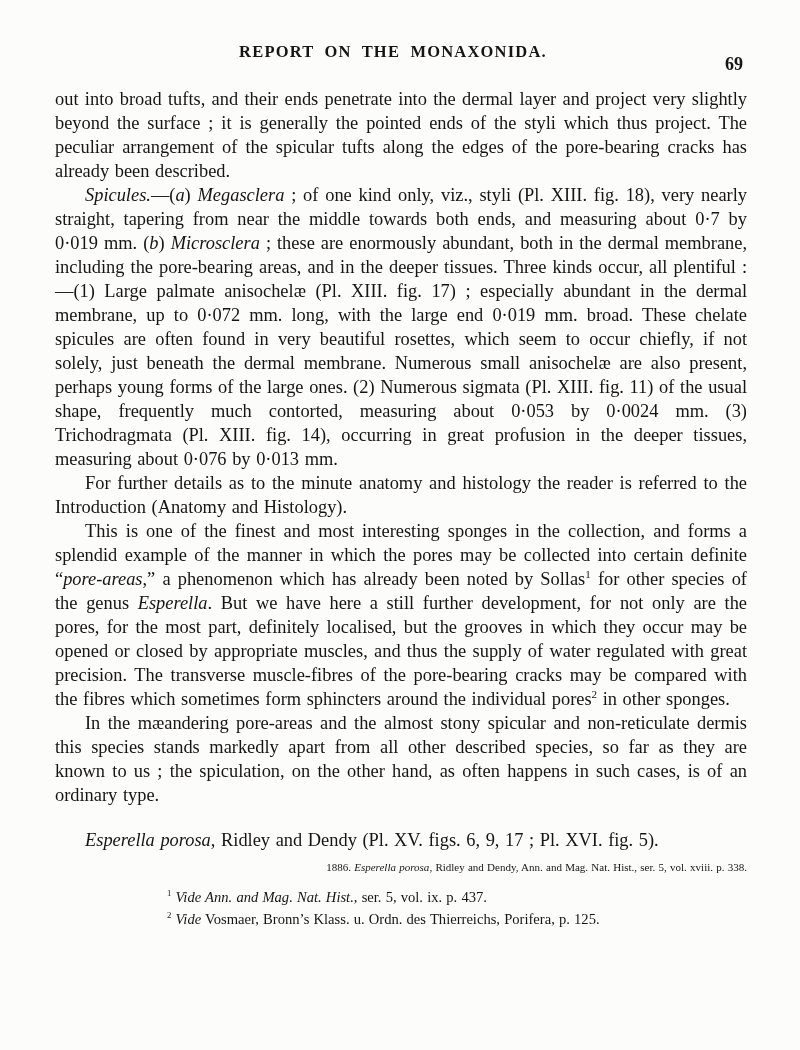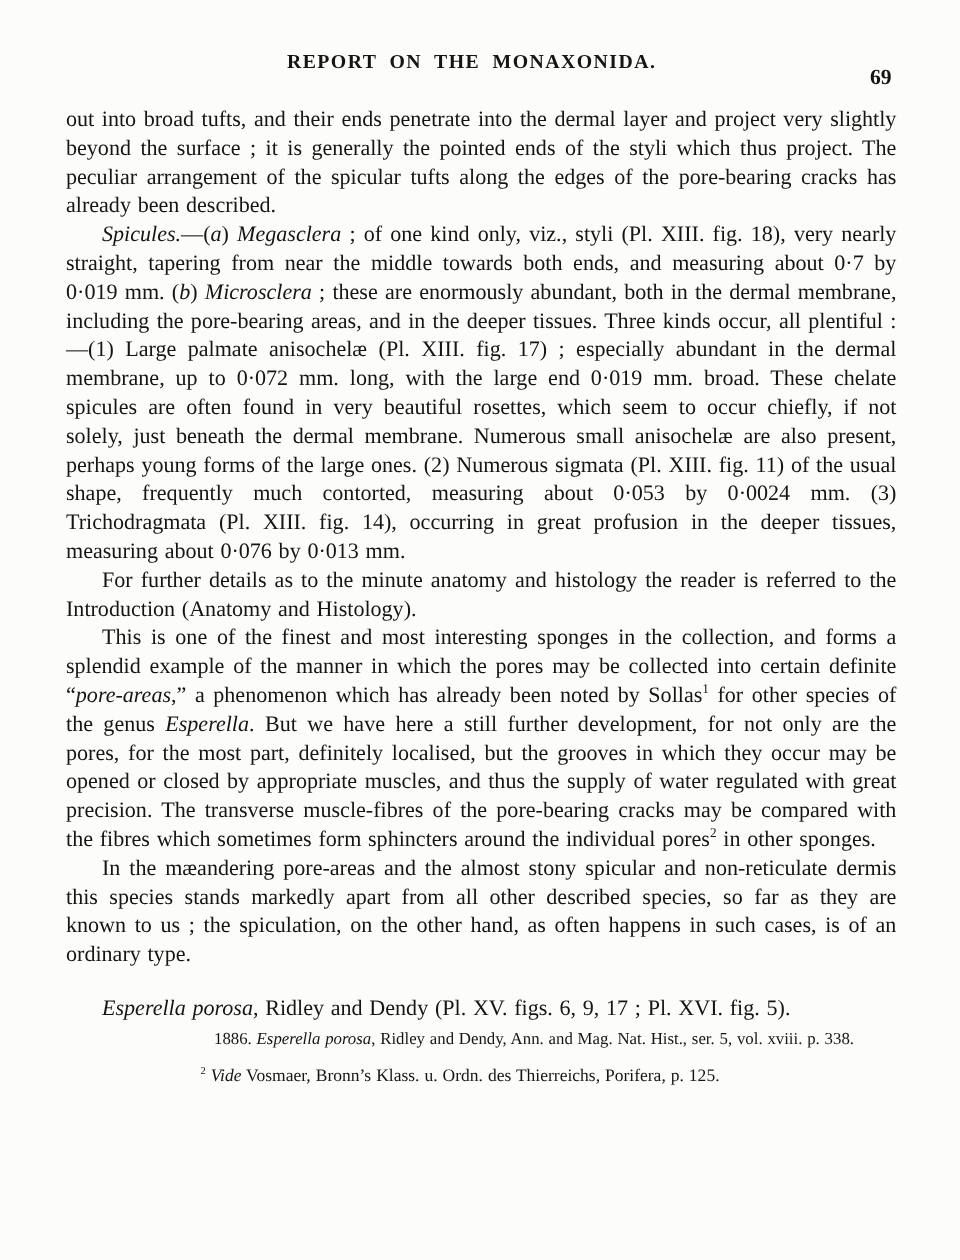--- a/index.html
+++ b/index.html
@@ -61,23 +61,23 @@
     line-height: 0;
     vertical-align: super;
   }
   .species-heading {
     margin-top: 21px !important;
     text-indent: 30px;
   }
   .synonymy {
     margin-top: 5px !important;
     padding-left: 88px;
-    font-size: 14px;
+    font-size: 11px;
     line-height: 20px;
-    text-align: center;
+    text-align: right;
     word-spacing: 0.5px;
   }
   .description {
     margin-top: 5px !important;
   }
   .footnotes {
     margin-top: 9px;
     padding-left: 112px;
     font-size: 14.6px;
     line-height: 22px;
@@ -110,18 +110,19 @@
 
     <p class="indent"><span>In the mæandering pore-areas and the almost stony spicular and non-reticulate dermis this species stands markedly apart from all other described species, so far as they are known to us ; the spiculation, on the other hand, as often happens in such cases, is of an ordinary type.</span></p>
 
 
     <p class="species-heading"><span class="it">Esperella porosa</span><span>, Ridley and Dendy (Pl. XV. figs. 6, 9, 17 ; Pl. XVI. fig. 5).</span></p>
 
     <p class="synonymy"><span>1886. </span><span class="it">Esperella porosa</span><span>, Ridley and Dendy, Ann. and Mag. Nat. Hist., ser. 5, vol. xviii. p. 338.</span></p>
 
 
     <div class="footnotes">
+      <p><sup>1</sup><span> </span><span class="it">Vide Ann. and Mag. Nat. Hist.</span><span>, ser. 5, vol. ix. p. 437.</span></p>
       <p><sup>2</sup><span> </span><span class="it">Vide</span><span> Vosmaer, Bronn’s Klass. u. Ordn. des Thierreichs, Porifera, p. 125.</span></p>
     </div>
 
   </div>
 
 </div>
 
 </body></html>

